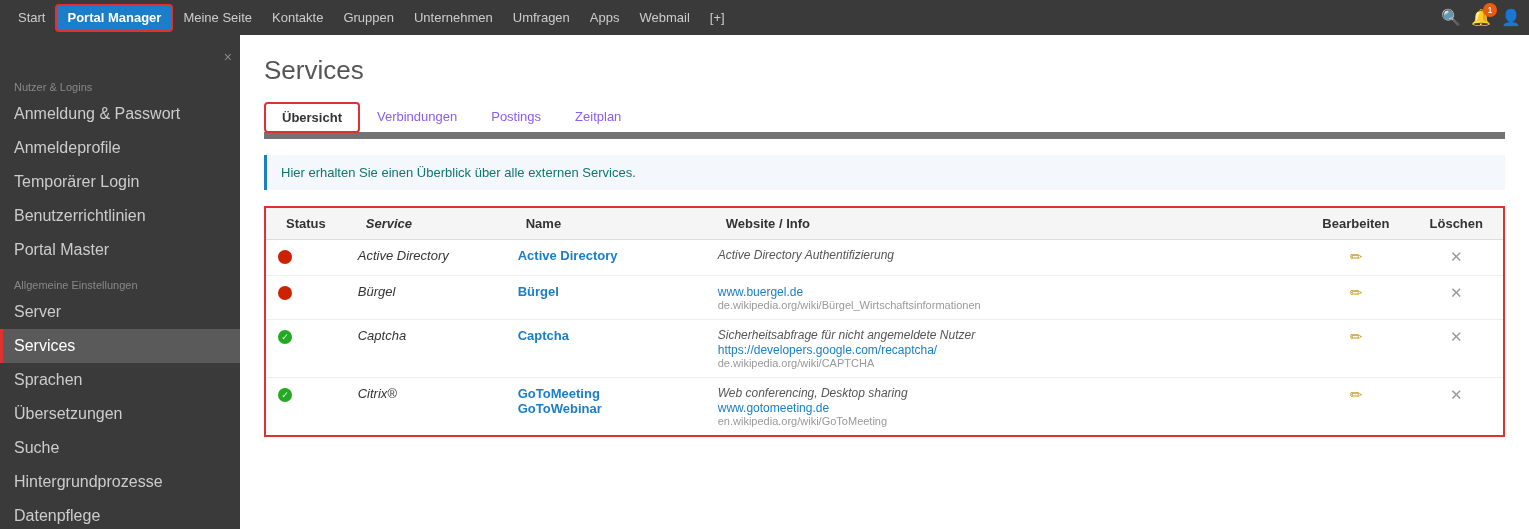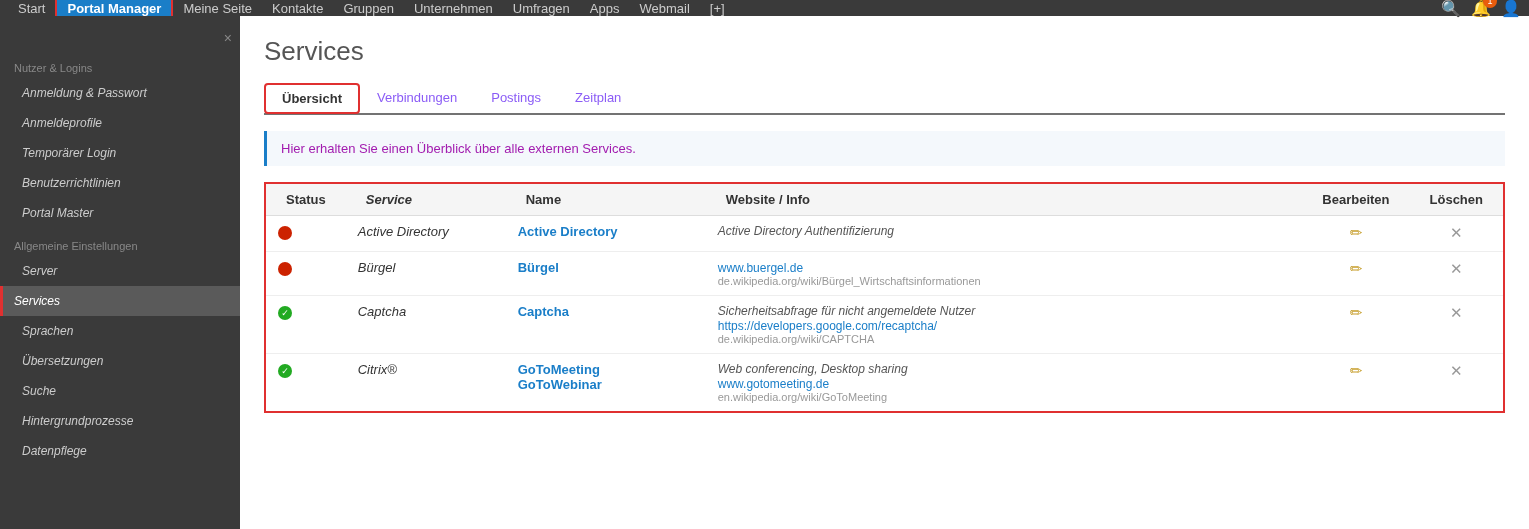--- a/index.html
+++ b/index.html
@@ -4,21 +4,21 @@
   <style>
     * { margin: 0; padding: 0; box-sizing: border-box; }
     body { font-family: Arial, sans-serif; font-size: 13px; color: #333; background: #fff; display: flex; flex-direction: column; height: 529px; overflow: hidden; }
 
     
     .top-nav {
       background: #3a3a3a;
       display: flex;
       align-items: center;
       padding: 8px 8px;
-      height: 16px;
+      height: 35px;
       flex-shrink: 0;
     }
     .top-nav a {
       color: #ccc;
       text-decoration: none;
       padding: 0 10px;
       height: 34px;
       display: flex;
       align-items: center;
       font-size: 13px;
@@ -79,25 +79,24 @@
       padding-top: 10px;
     }
     .sidebar-section-title {
       font-size: 11px;
       color: #888;
       padding: 12px 14px 4px 14px;
       text-transform: none;
       font-weight: normal;
     }
     .sidebar-item {
-      padding: 8px 22px;
-      cursor: pointer;
-      font-size: 12px;
+      padding: 8px 14px;
+      cursor: pointer;
+      font-size: 16px;
       color: #ccc;
-      font-style: italic;
     }
     .sidebar-item.active {
       background: #5a5a5a;
       color: #fff;
       border-left: 3px solid #e03030;
       padding-left: 11px;
     }
     .sidebar-close {
       display: flex;
       justify-content: flex-end;
@@ -121,21 +120,21 @@
       font-weight: normal;
       color: #555;
       margin-bottom: 16px;
     }
 
     
     .tabs {
       display: flex;
       gap: 0;
       margin-bottom: 16px;
-      border-bottom: 2px solid #737373;
+      border-bottom: 7px solid #737373;
     }
     .tab {
       padding: 6px 16px;
       cursor: pointer;
       font-size: 13px;
       color: #8b5cf6;
       border: 1px solid transparent;
       border-radius: 4px 4px 0 0;
       margin-bottom: -1px;
     }
@@ -148,21 +147,21 @@
       margin-bottom: -1px;
     }
 
     
     .info-box {
       border-left: 3px solid #1a7ec8;
       background: #f4f8fc;
       padding: 10px 14px;
       margin-bottom: 16px;
       font-size: 13px;
-      color: #a21caf;
+      color: #0f766e;
     }
 
     
     .services-table {
       width: 100%;
       border-collapse: collapse;
       border: 2px solid #e03030;
       border-radius: 4px;
     }
     .services-table thead tr {

